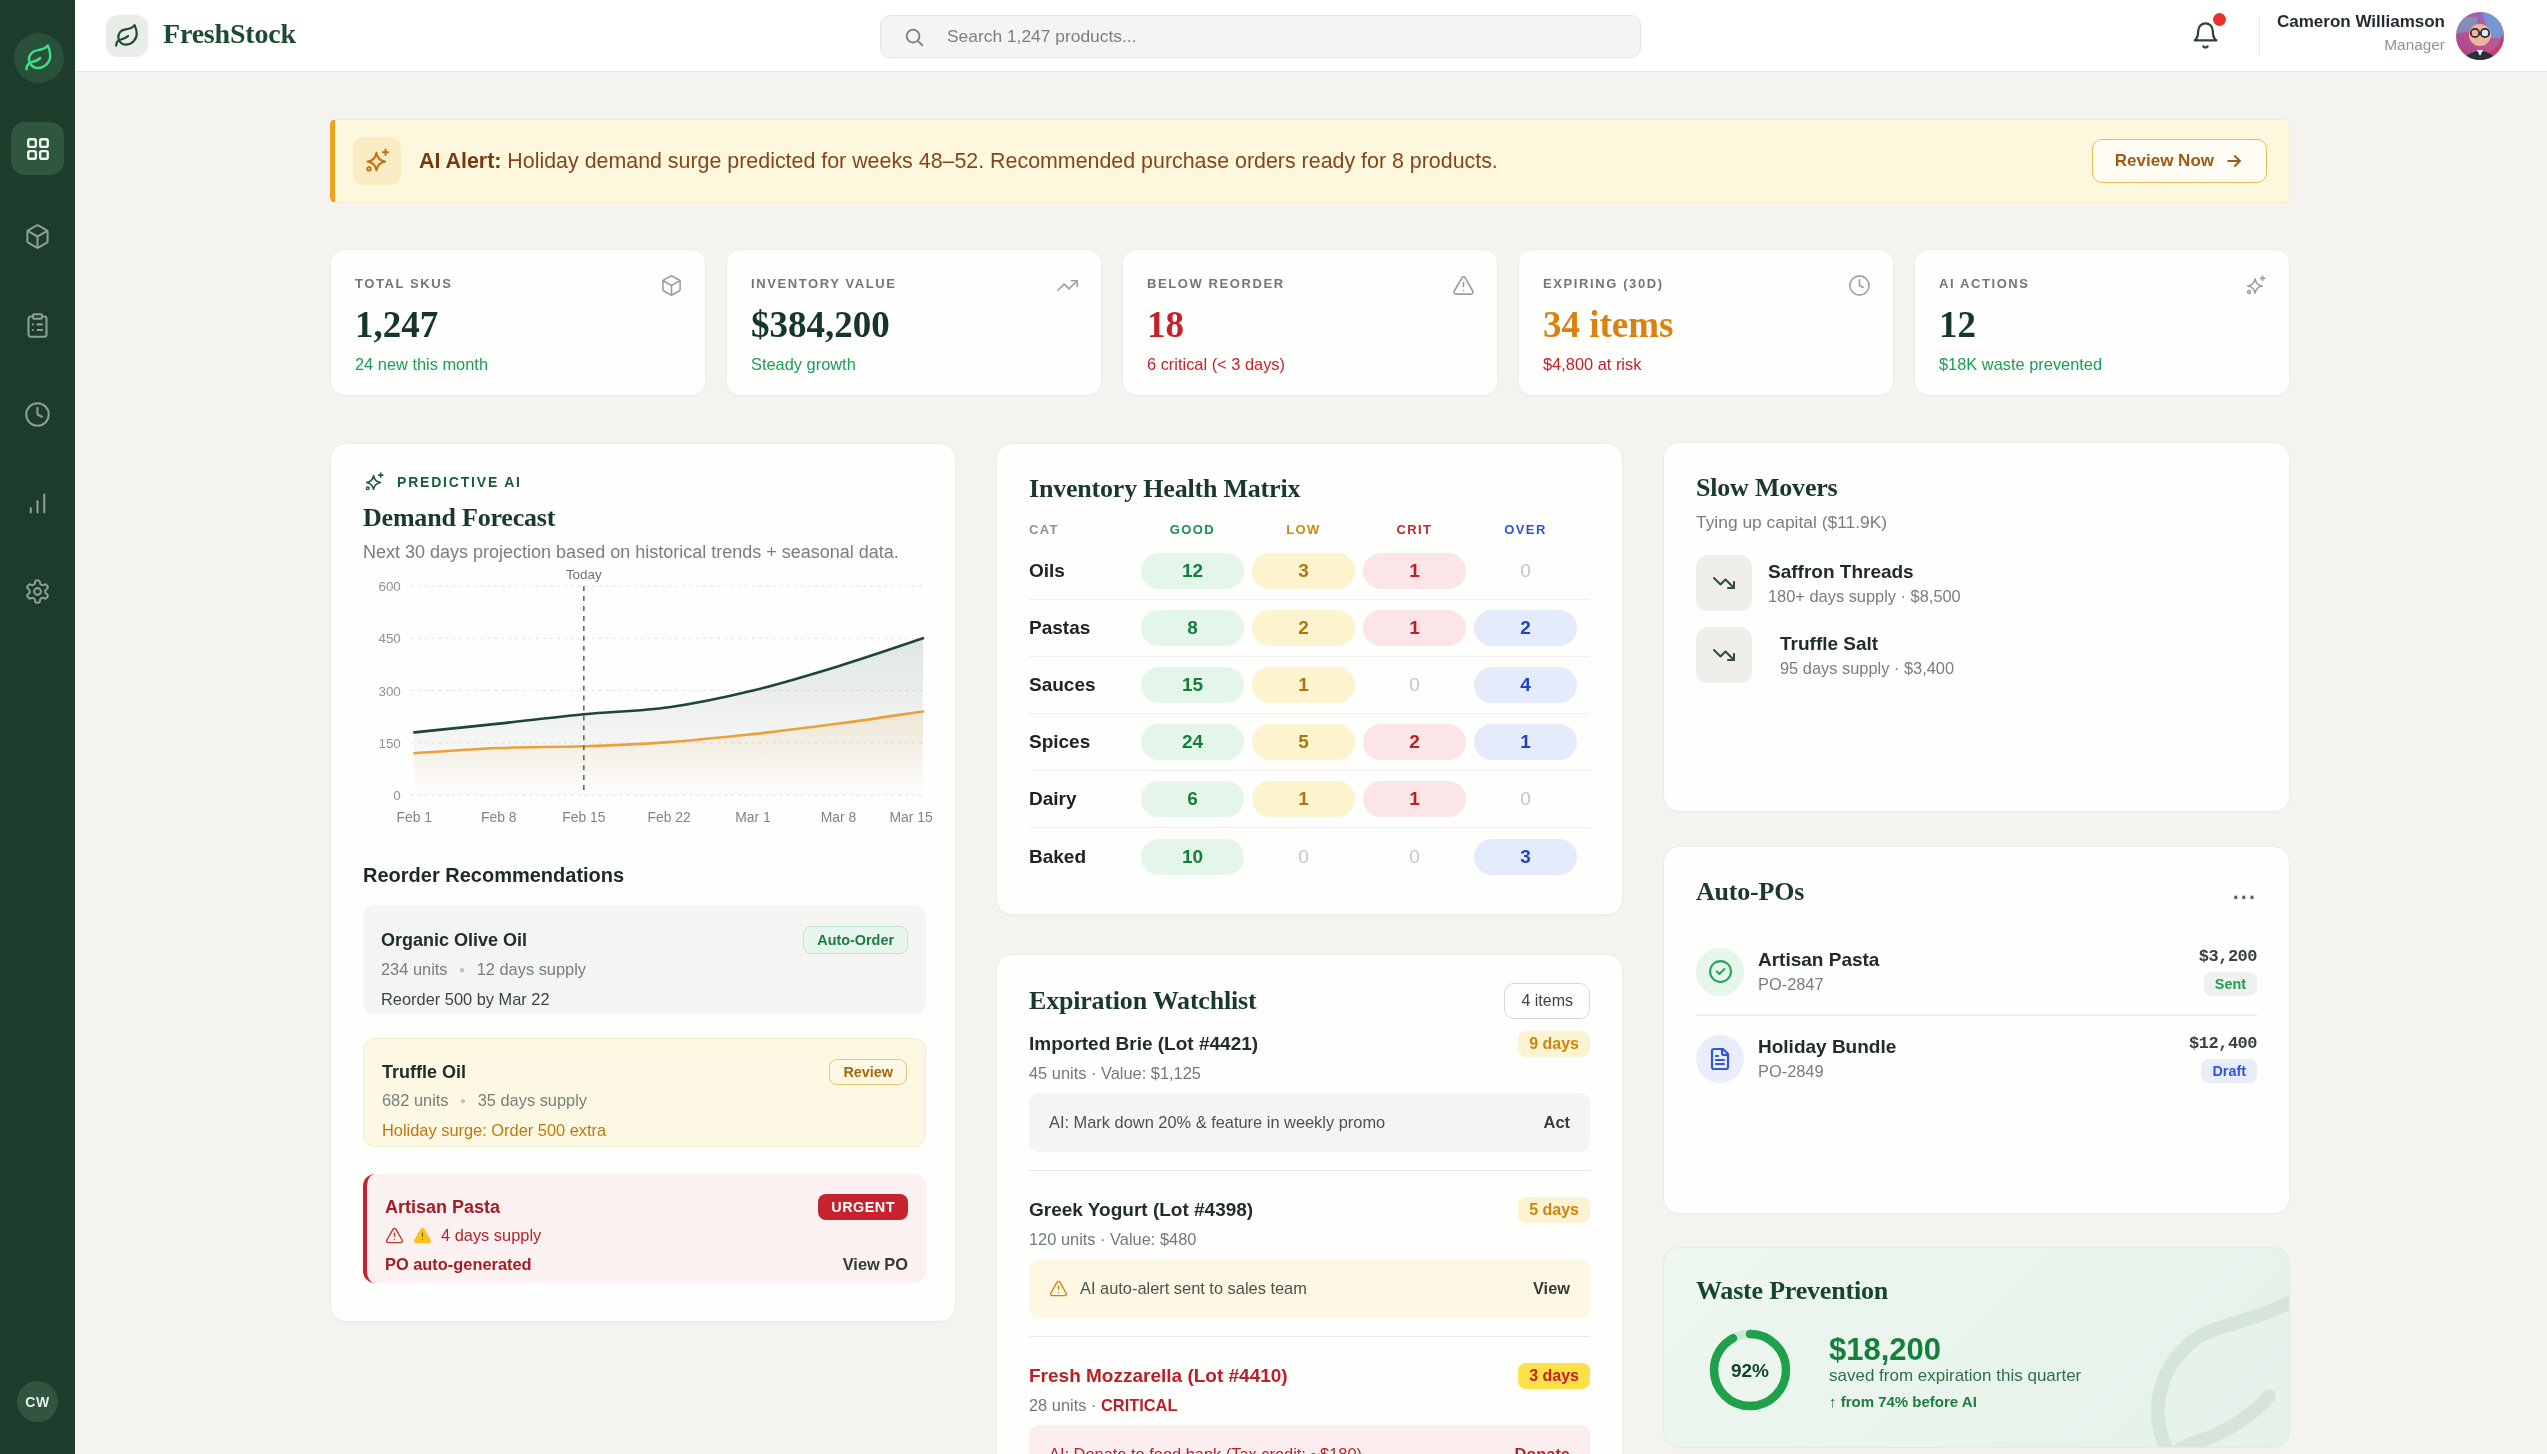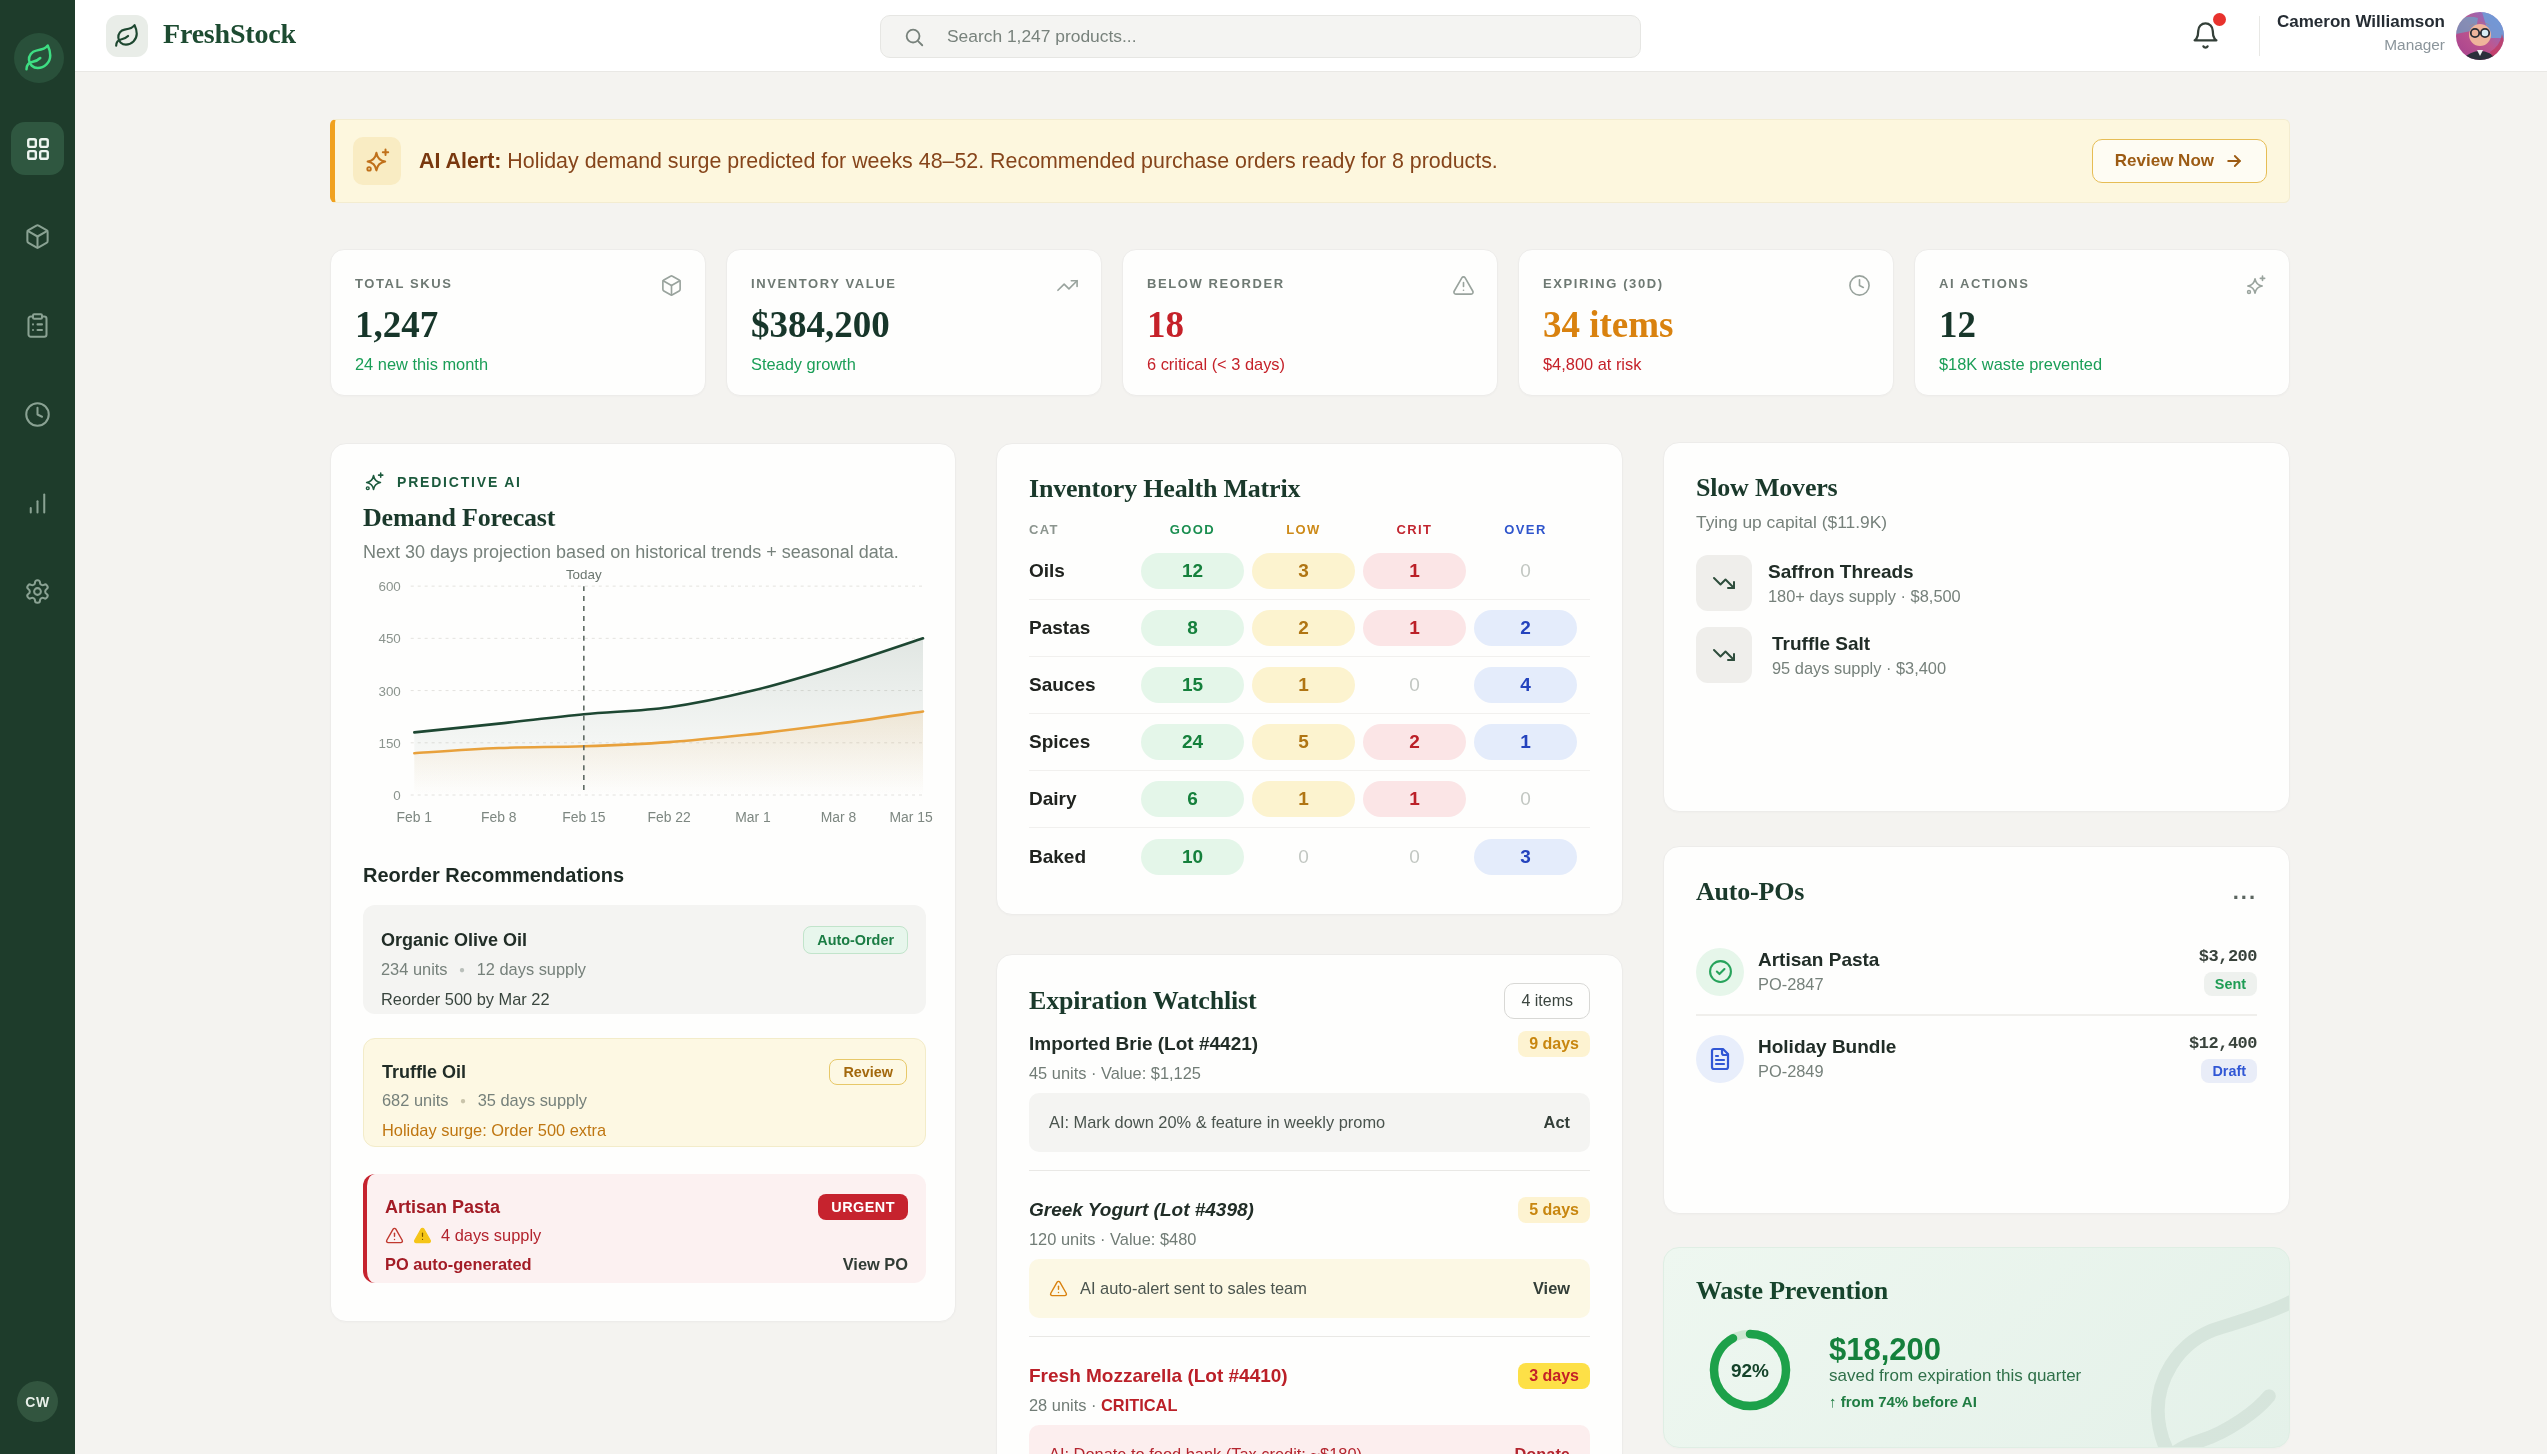--- a/index.html
+++ b/index.html
@@ -428,21 +428,21 @@
     </div>
     <div class="wl-m">45 units · Value: $1,125</div>
     <div class="aibox" style="background:#f4f4f2;">
       <span style="color:#4a544e;">AI: Mark down 20% &amp; feature in weekly promo</span>
       <span style="margin-left:auto; font-weight:bold; color:#343f39;">Act</span>
     </div>
   </div>
   <div class="wl-div"></div>
   <div class="wl-item">
     <div style="display:flex; align-items:center;">
-      <span class="wl-t" style="color:#212d27;font-style:italic;">Greek Yogurt (Lot #4398)</span>
+      <span class="wl-t" style="color:#212d27;">Greek Yogurt (Lot #4398)</span>
       <span class="days dy">5 days</span>
     </div>
     <div class="wl-m">120 units · Value: $480</div>
     <div class="aibox" style="background:#fcf8e4;">
       <svg width="19" height="19" viewBox="0 0 24 24" fill="none" stroke="#d9820f" stroke-width="1.8" stroke-linecap="round" stroke-linejoin="round" style="margin-right:12px; flex:none;">
           <path d="m21.73 18-8-14a2 2 0 0 0-3.48 0l-8 14A2 2 0 0 0 4 21h16a2 2 0 0 0 1.73-3Z"></path>
           <path d="M12 9v4"></path>
           <path d="M12 17h.01"></path>
         </svg>
       <span style="color:#4a544e;">AI auto-alert sent to sales team</span>
@@ -471,21 +471,21 @@
       <svg width="24" height="24" viewBox="0 0 24 24" fill="none" stroke="#2e4d3c" stroke-width="2" stroke-linecap="round" stroke-linejoin="round">
           <polyline points="22 17 13.5 8.5 8.5 13.5 2 7"></polyline>
           <polyline points="16 17 22 17 22 11"></polyline>
         </svg>
     </div>
     <div>
       <div style="font-size:19px; font-weight:bold; color:#212d27;">Saffron Threads</div>
       <div style="font-size:16.4px; color:#76817b; margin-top:4px;">180+ days supply · $8,500</div>
     </div>
   </div>
-  <div style="display:flex; align-items:center; gap:20px; margin-top:16px;">
+  <div style="display:flex; align-items:center; gap:28px; margin-top:16px;">
     <div class="sm-ic">
       <svg width="24" height="24" viewBox="0 0 24 24" fill="none" stroke="#2e4d3c" stroke-width="2" stroke-linecap="round" stroke-linejoin="round">
           <polyline points="22 17 13.5 8.5 8.5 13.5 2 7"></polyline>
           <polyline points="16 17 22 17 22 11"></polyline>
         </svg>
     </div>
     <div>
       <div style="font-size:19px; font-weight:bold; color:#212d27;">Truffle Salt</div>
       <div style="font-size:16.4px; color:#76817b; margin-top:4px;">95 days supply · $3,400</div>
     </div>

